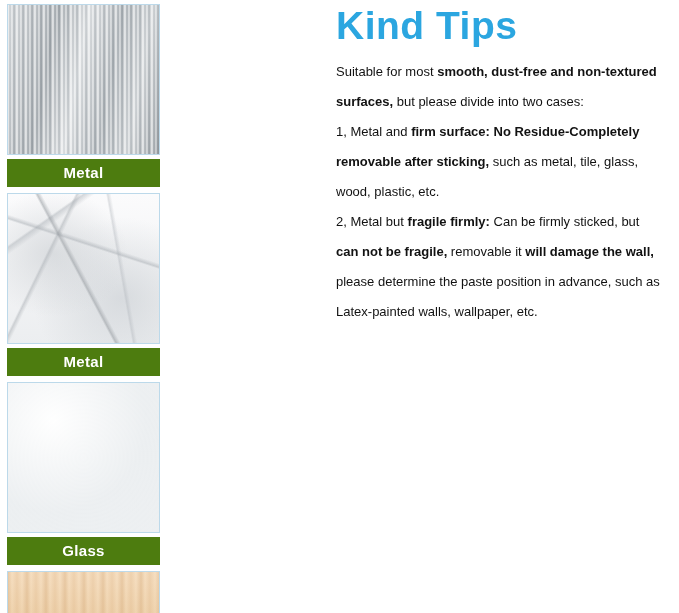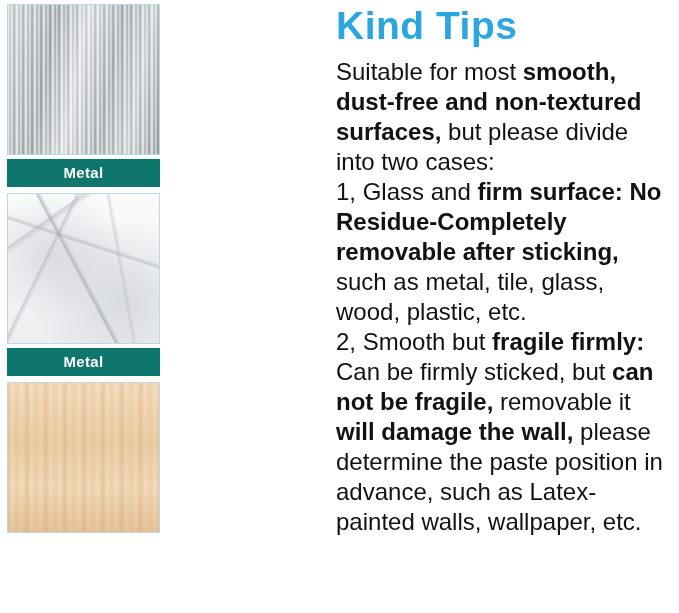--- a/index.html
+++ b/index.html
@@ -46,21 +46,21 @@
   .caption {
     height: 28px;
     line-height: 28px;
     text-align: center;
     font-weight: bold;
     font-size: 15px;
     color: #ffffff;
     margin-top: 4px;
     letter-spacing: 0.3px;
   }
-  .cap-blue { background: #0f766e; }
+  .cap-blue { background: #4d7c0f; }
 
   
   .tex-metal {
     background:
       repeating-linear-gradient(90deg,
         rgba(255,255,255,0.85) 0px,
         rgba(160,165,170,0.35) 2px,
         rgba(255,255,255,0.7) 4px,
         rgba(120,128,135,0.35) 6px,
         rgba(255,255,255,0.85) 9px),
@@ -108,21 +108,21 @@
   }
   .title {
     color: #2ba6e0;
     font-size: 39px;
     font-weight: bold;
     letter-spacing: 0.5px;
     margin: 2px 0 10px 0;
     line-height: 1.05;
   }
   .para {
-    font-size: 24px;
+    font-size: 13px;
     line-height: 30px;
     color: #121212;
     margin: 0 0 0 0;
   }
   .b { font-weight: bold; }
 </style>
 </head>
 <body>
 
 <div class="page">
@@ -132,37 +132,41 @@
     <div class="cell">
       <div class="swatch tex-metal"></div>
       <div class="caption cap-blue">Metal</div>
     </div>
 
     <div class="cell">
       <div class="swatch tex-tile"></div>
       <div class="caption cap-blue">Metal</div>
     </div>
 
+    <div class="cell">
+      <div class="swatch tex-glass"></div>
+      <div class="caption cap-blue">Glass</div>
+    </div>
 
     <div class="cell">
       <div class="swatch tex-wood"></div>
 
     </div>
 
   </div>
 
   <div class="content">
     <div class="title">Kind Tips</div>
 
     <p class="para">
       <span>Suitable for most </span><span class="b">smooth, dust-free and non-textured surfaces,</span><span> but please divide into two cases:</span>
     </p>
 
     <p class="para">
-      <span>1, Glass and </span><span class="b">firm surface: No Residue-Completely removable after sticking,</span><span> such as metal, tile, glass, wood, plastic, etc.</span>
+      <span>1, Metal and </span><span class="b">firm surface: No Residue-Completely removable after sticking,</span><span> such as metal, tile, glass, wood, plastic, etc.</span>
     </p>
 
     <p class="para">
-      <span>2, Smooth but </span><span class="b">fragile firmly:</span><span> Can be firmly sticked, but </span><span class="b">can not be fragile,</span><span> removable it </span><span class="b">will damage the wall,</span><span> please determine the paste position in advance, such as Latex-painted walls, wallpaper, etc.</span>
+      <span>2, Metal but </span><span class="b">fragile firmly:</span><span> Can be firmly sticked, but </span><span class="b">can not be fragile,</span><span> removable it </span><span class="b">will damage the wall,</span><span> please determine the paste position in advance, such as Latex-painted walls, wallpaper, etc.</span>
     </p>
   </div>
 
 </div>
 
 </body></html>

